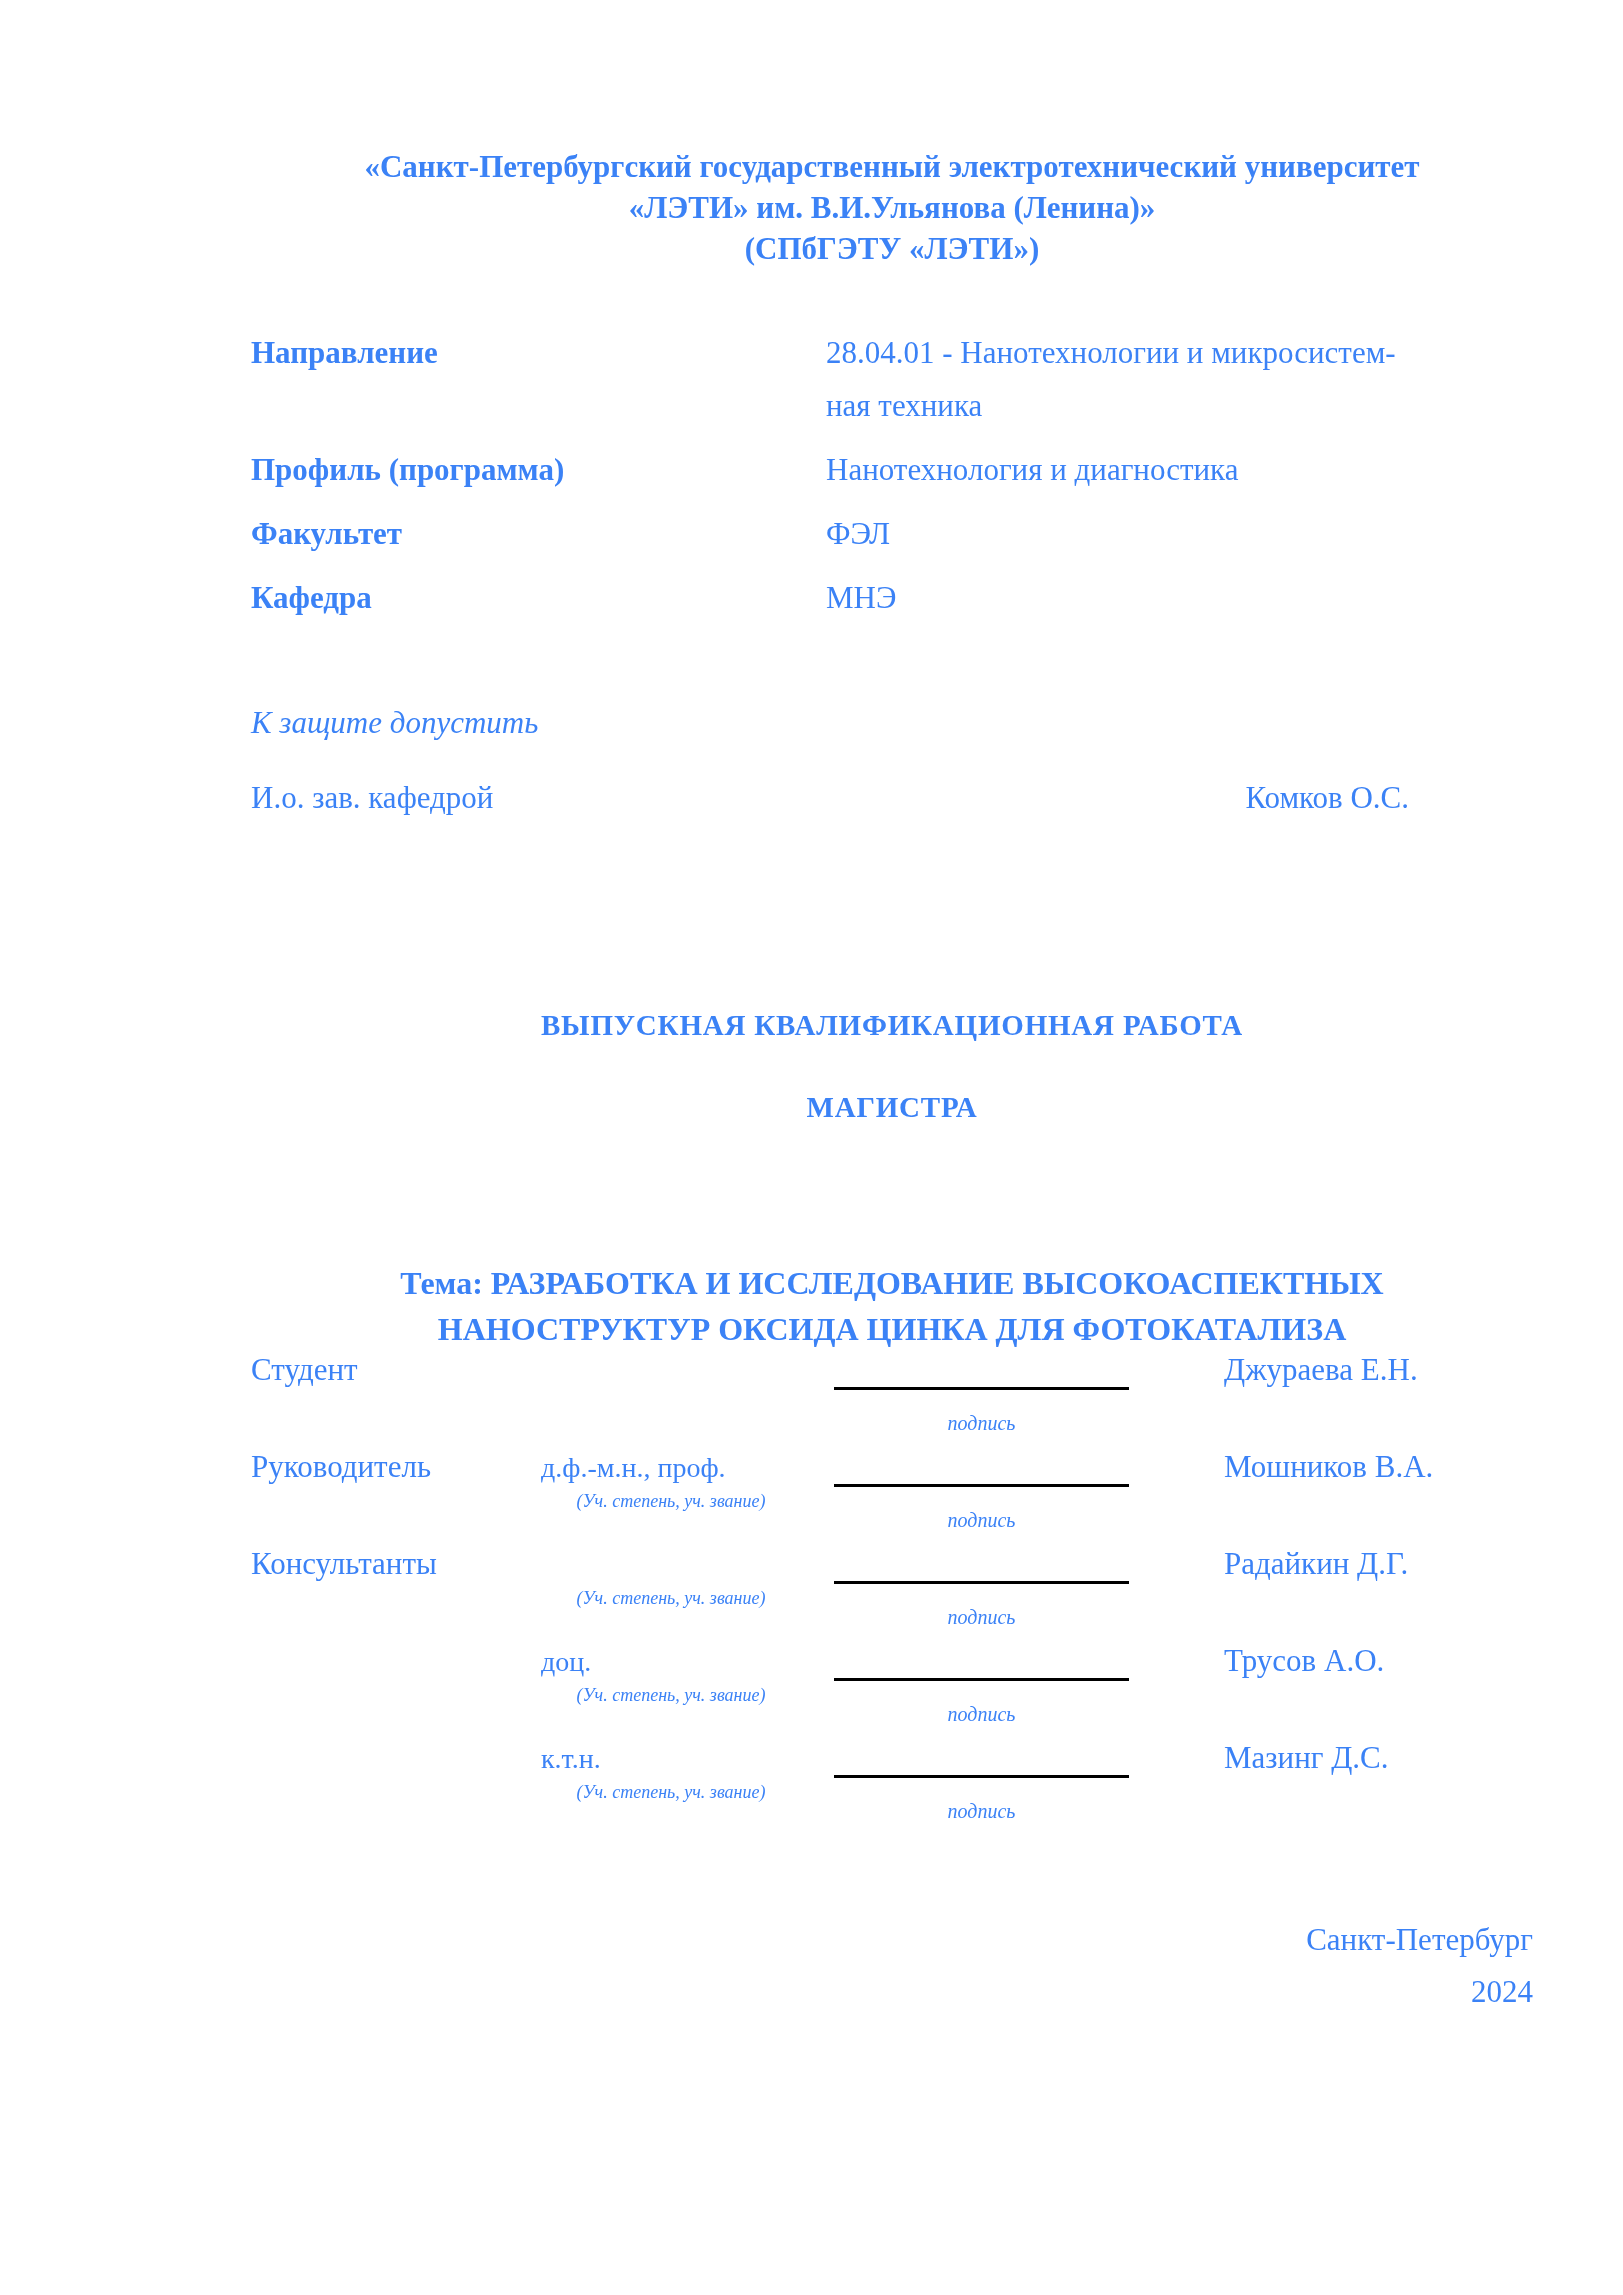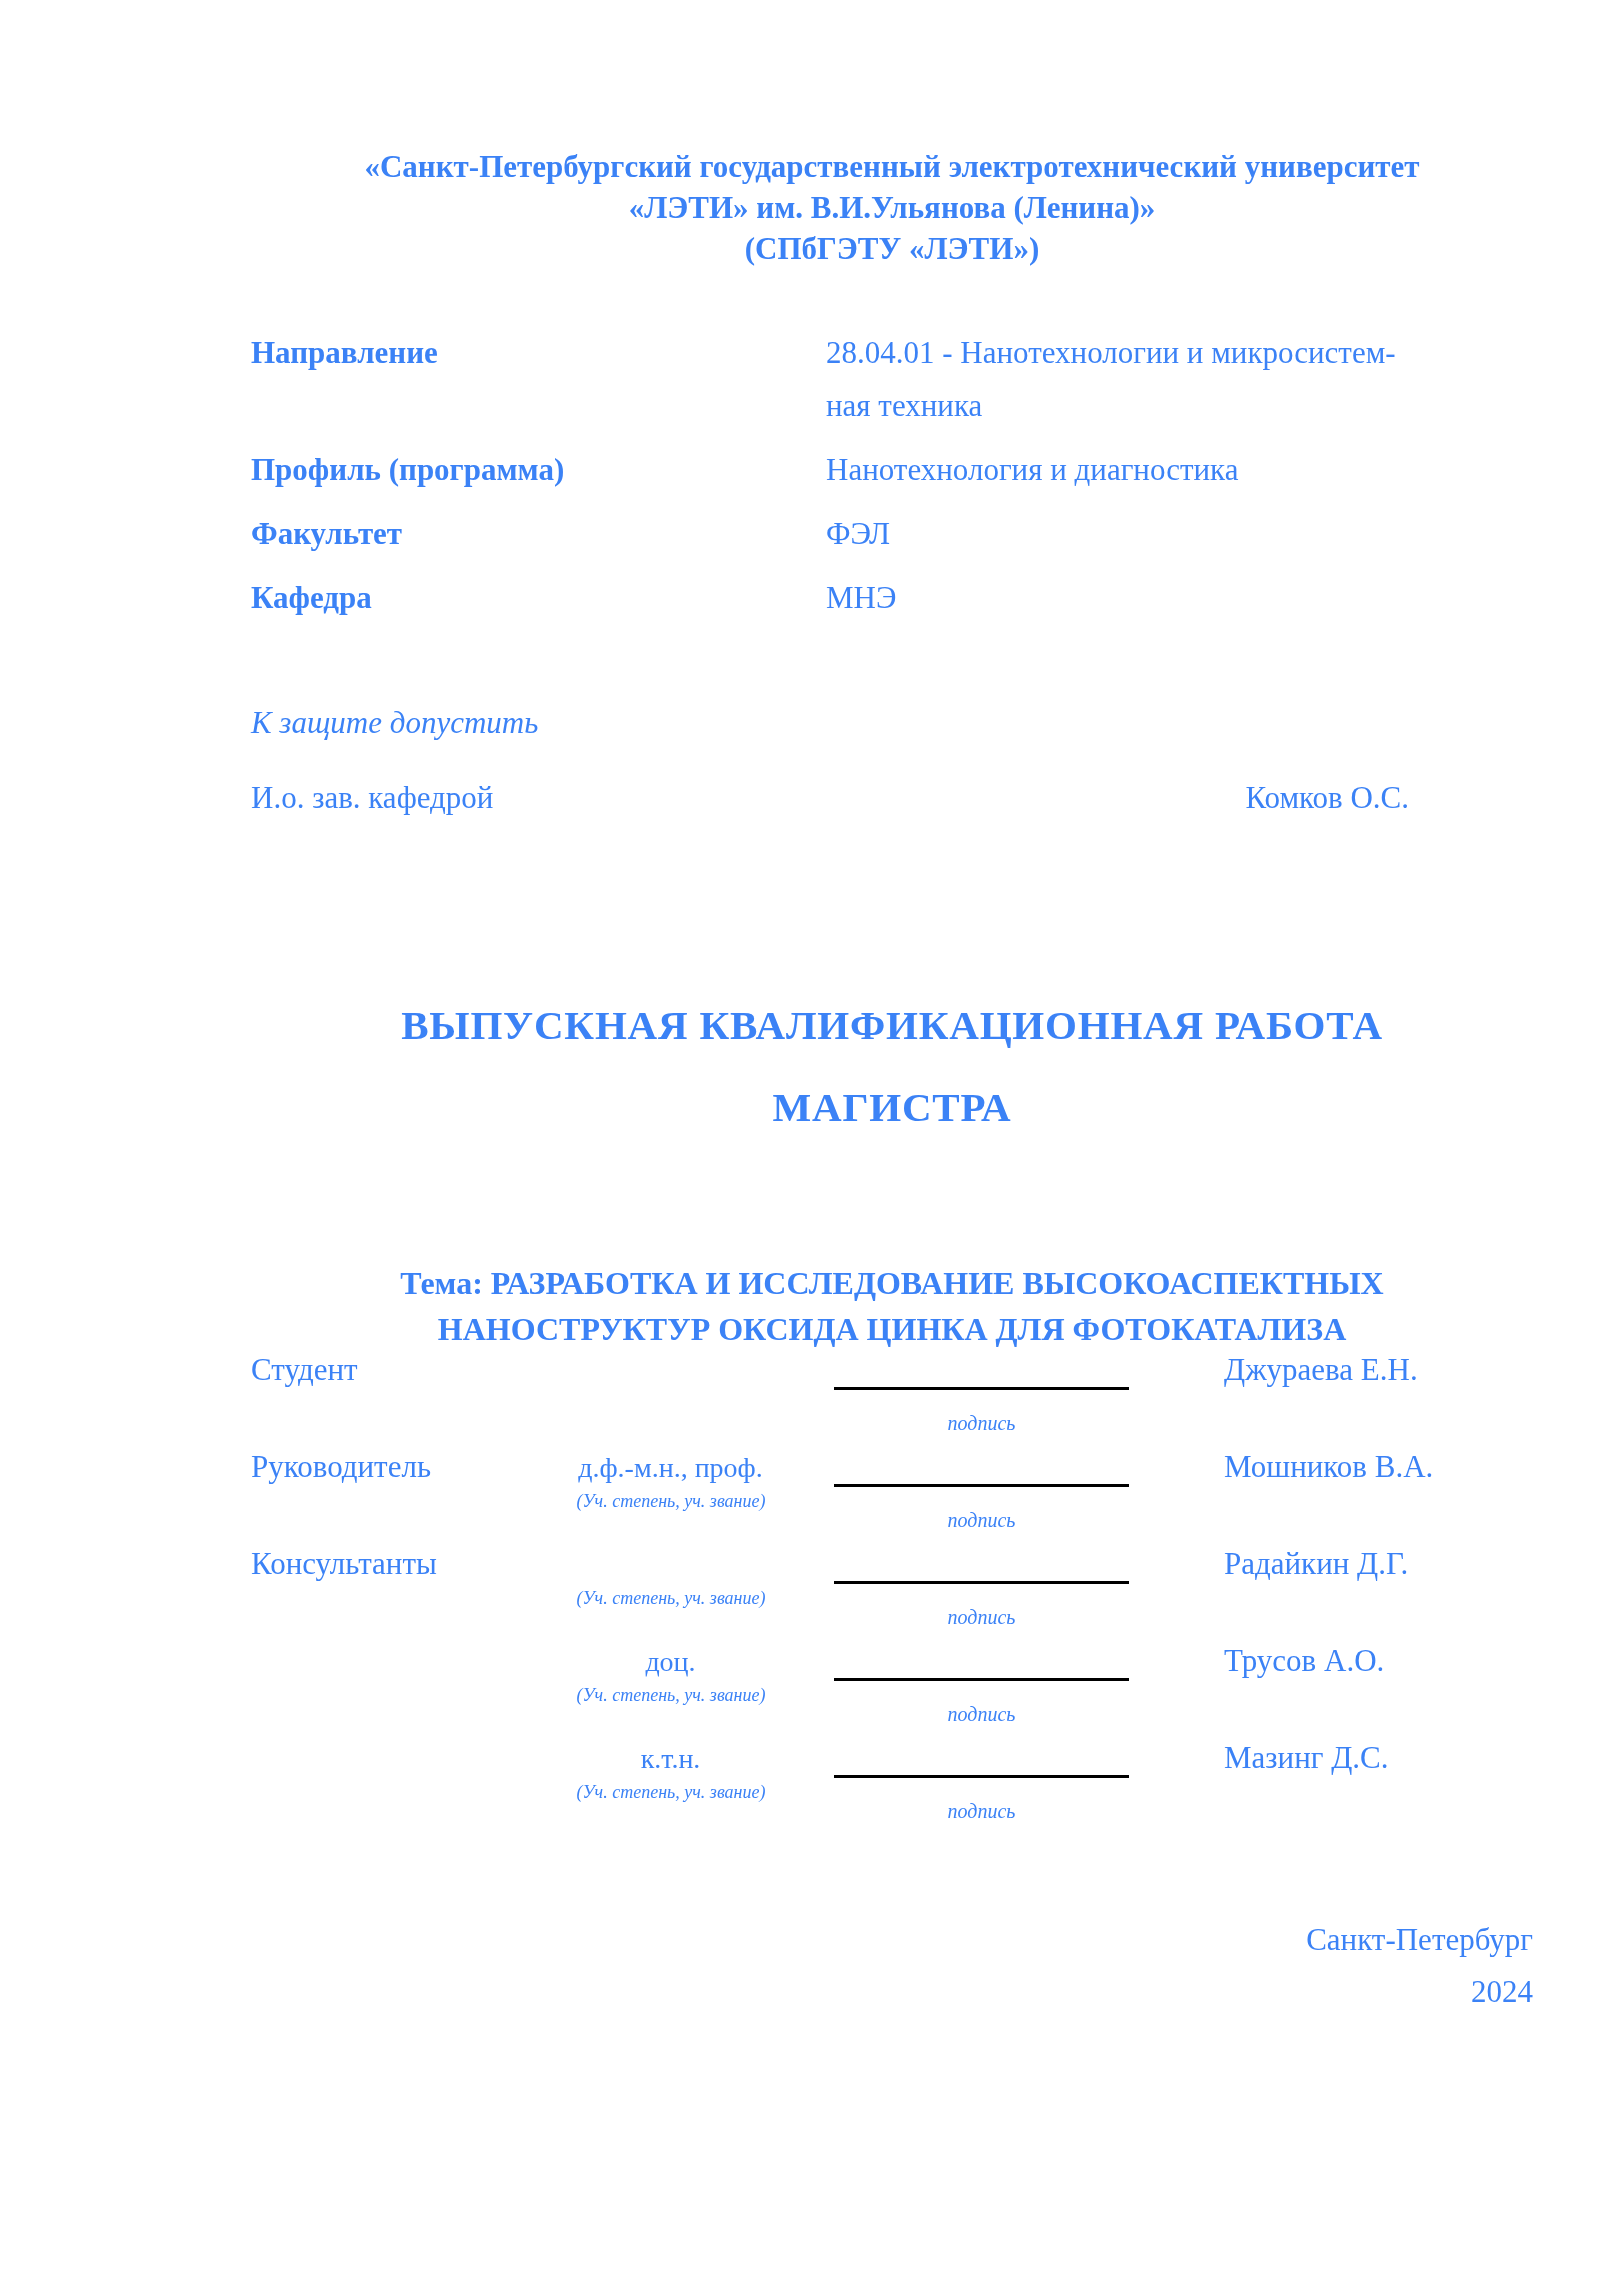--- a/index.html
+++ b/index.html
@@ -44,21 +44,21 @@
     margin-top:22px;
     display:flex;
     justify-content:space-between;
     padding-right:124px;
     line-height:53px;
   }
   .main-title {
     margin-top:160px;
     text-align:center;
     font-weight:bold;
-    font-size:41px;
+    font-size:29px;
     line-height:82px;
     letter-spacing:0.8px;
   }
   .theme {
     margin-top:112px;
     text-align:center;
     font-weight:bold;
     font-size:32px;
     line-height:46px;
   }
@@ -67,21 +67,20 @@
   .sig-row {
     position:relative;
     height:97px;
   }
   .sig-role {
     position:absolute; left:0; top:0;
     white-space:nowrap;
   }
   .sig-degree {
     position:absolute; left:290px; top:3.1px; width:259px;
-    text-align:center;
     font-size:28px;
     white-space:nowrap;
   }
   .sig-degree-caption {
     position:absolute; left:275px; top:42px; width:290px;
     text-align:center;
     font-style:italic;
     font-size:18px;
   }
   .sig-line {

